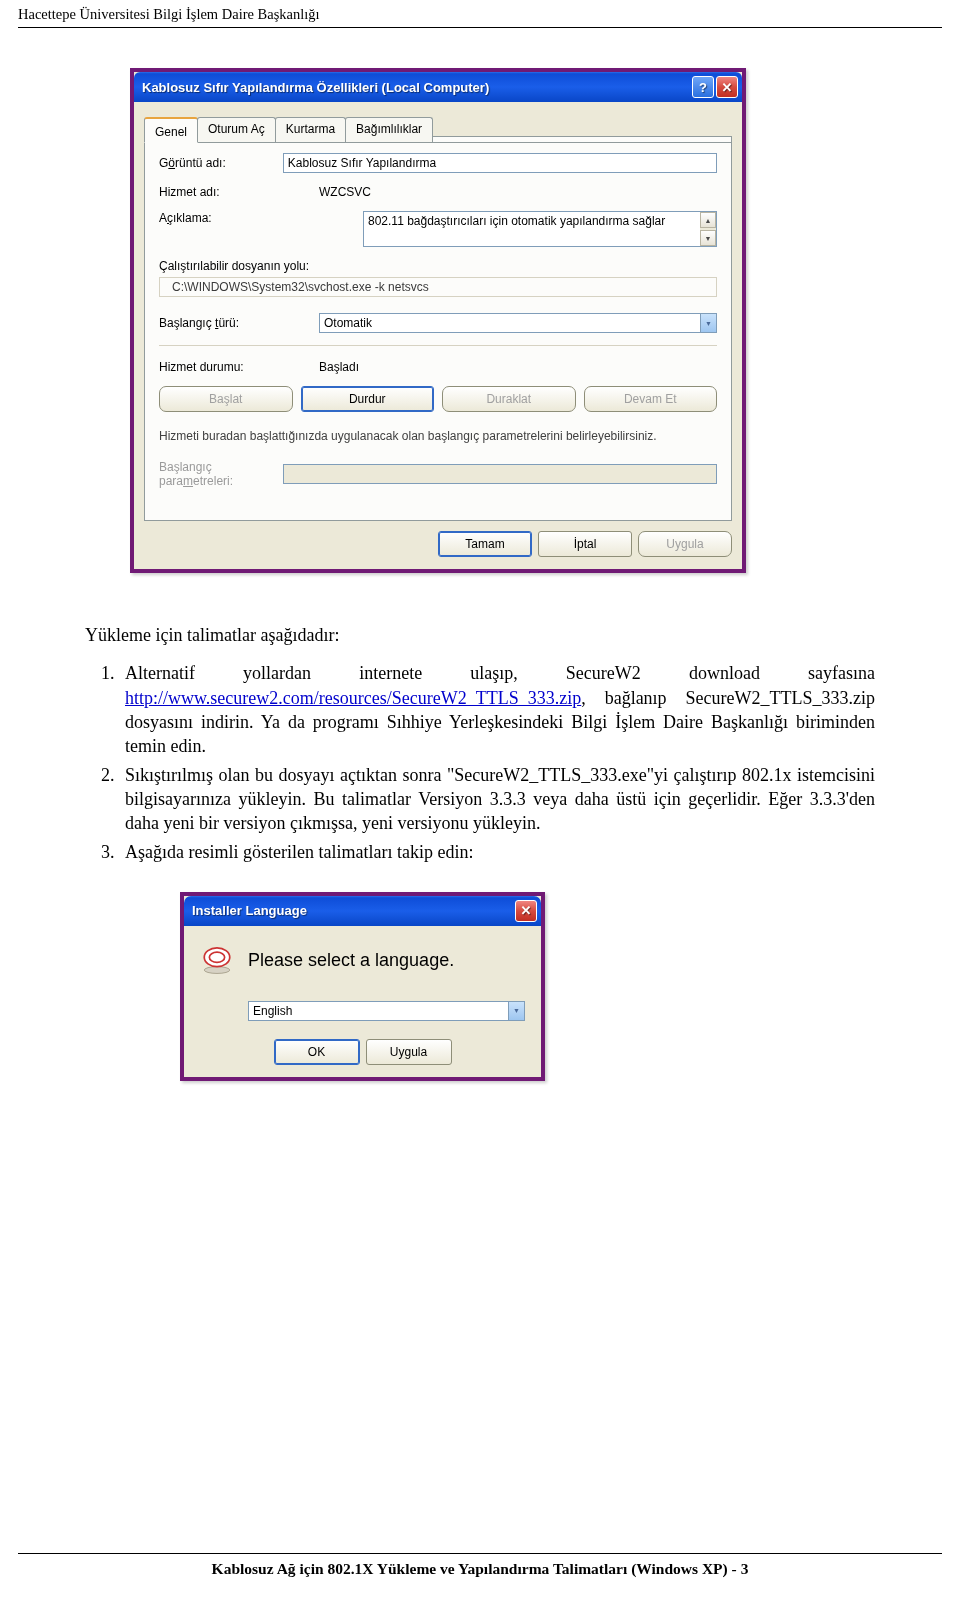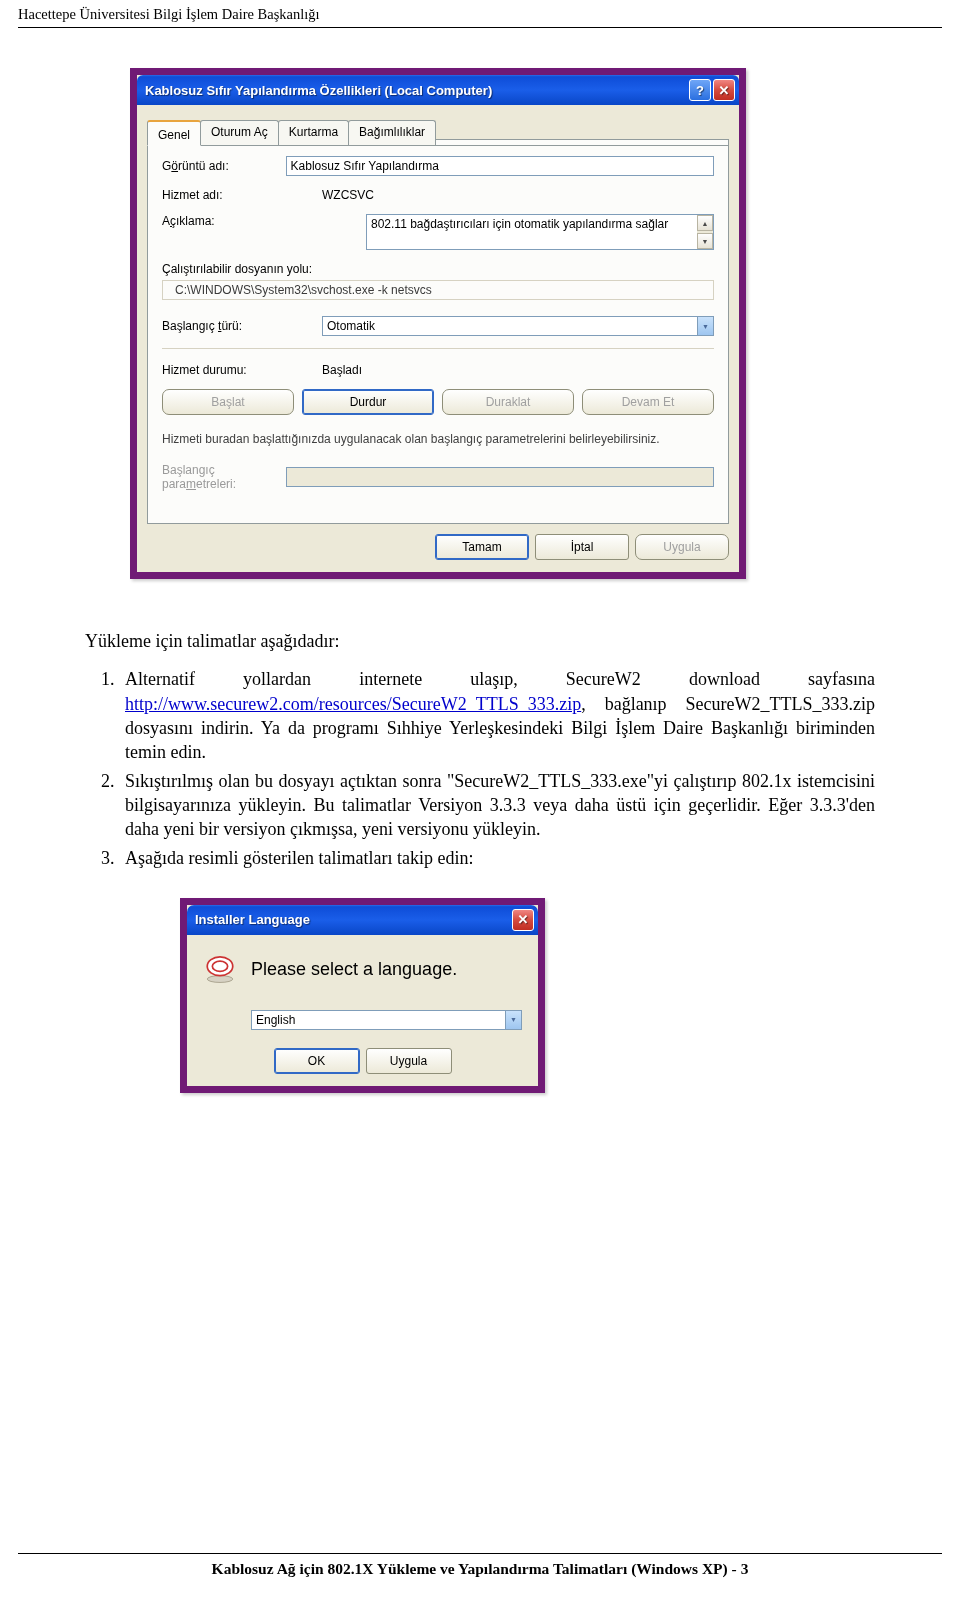--- a/index.html
+++ b/index.html
@@ -24,21 +24,21 @@
   .dialog1-wrap {
     margin: 40px 0 0 130px;
     width: 616px;
   }
   
   .xp-dialog {
     font-family: Tahoma, Verdana, sans-serif;
     font-size: 12px;
     color: #000;
     background: #ece9d8;
-    border: 7px solid #701a75;
+    border: 4px solid #701a75;
     box-shadow: 2px 2px 3px rgba(0,0,0,0.2);
   }
   .xp-titlebar {
     height: 30px;
     background: linear-gradient(#2a6fea, #0e4dd8 6%, #1a5ee9 50%, #0946c7);
     display: flex;
     align-items: center;
     padding: 0 4px 0 8px;
     color: #fff;
     font-weight: bold;

